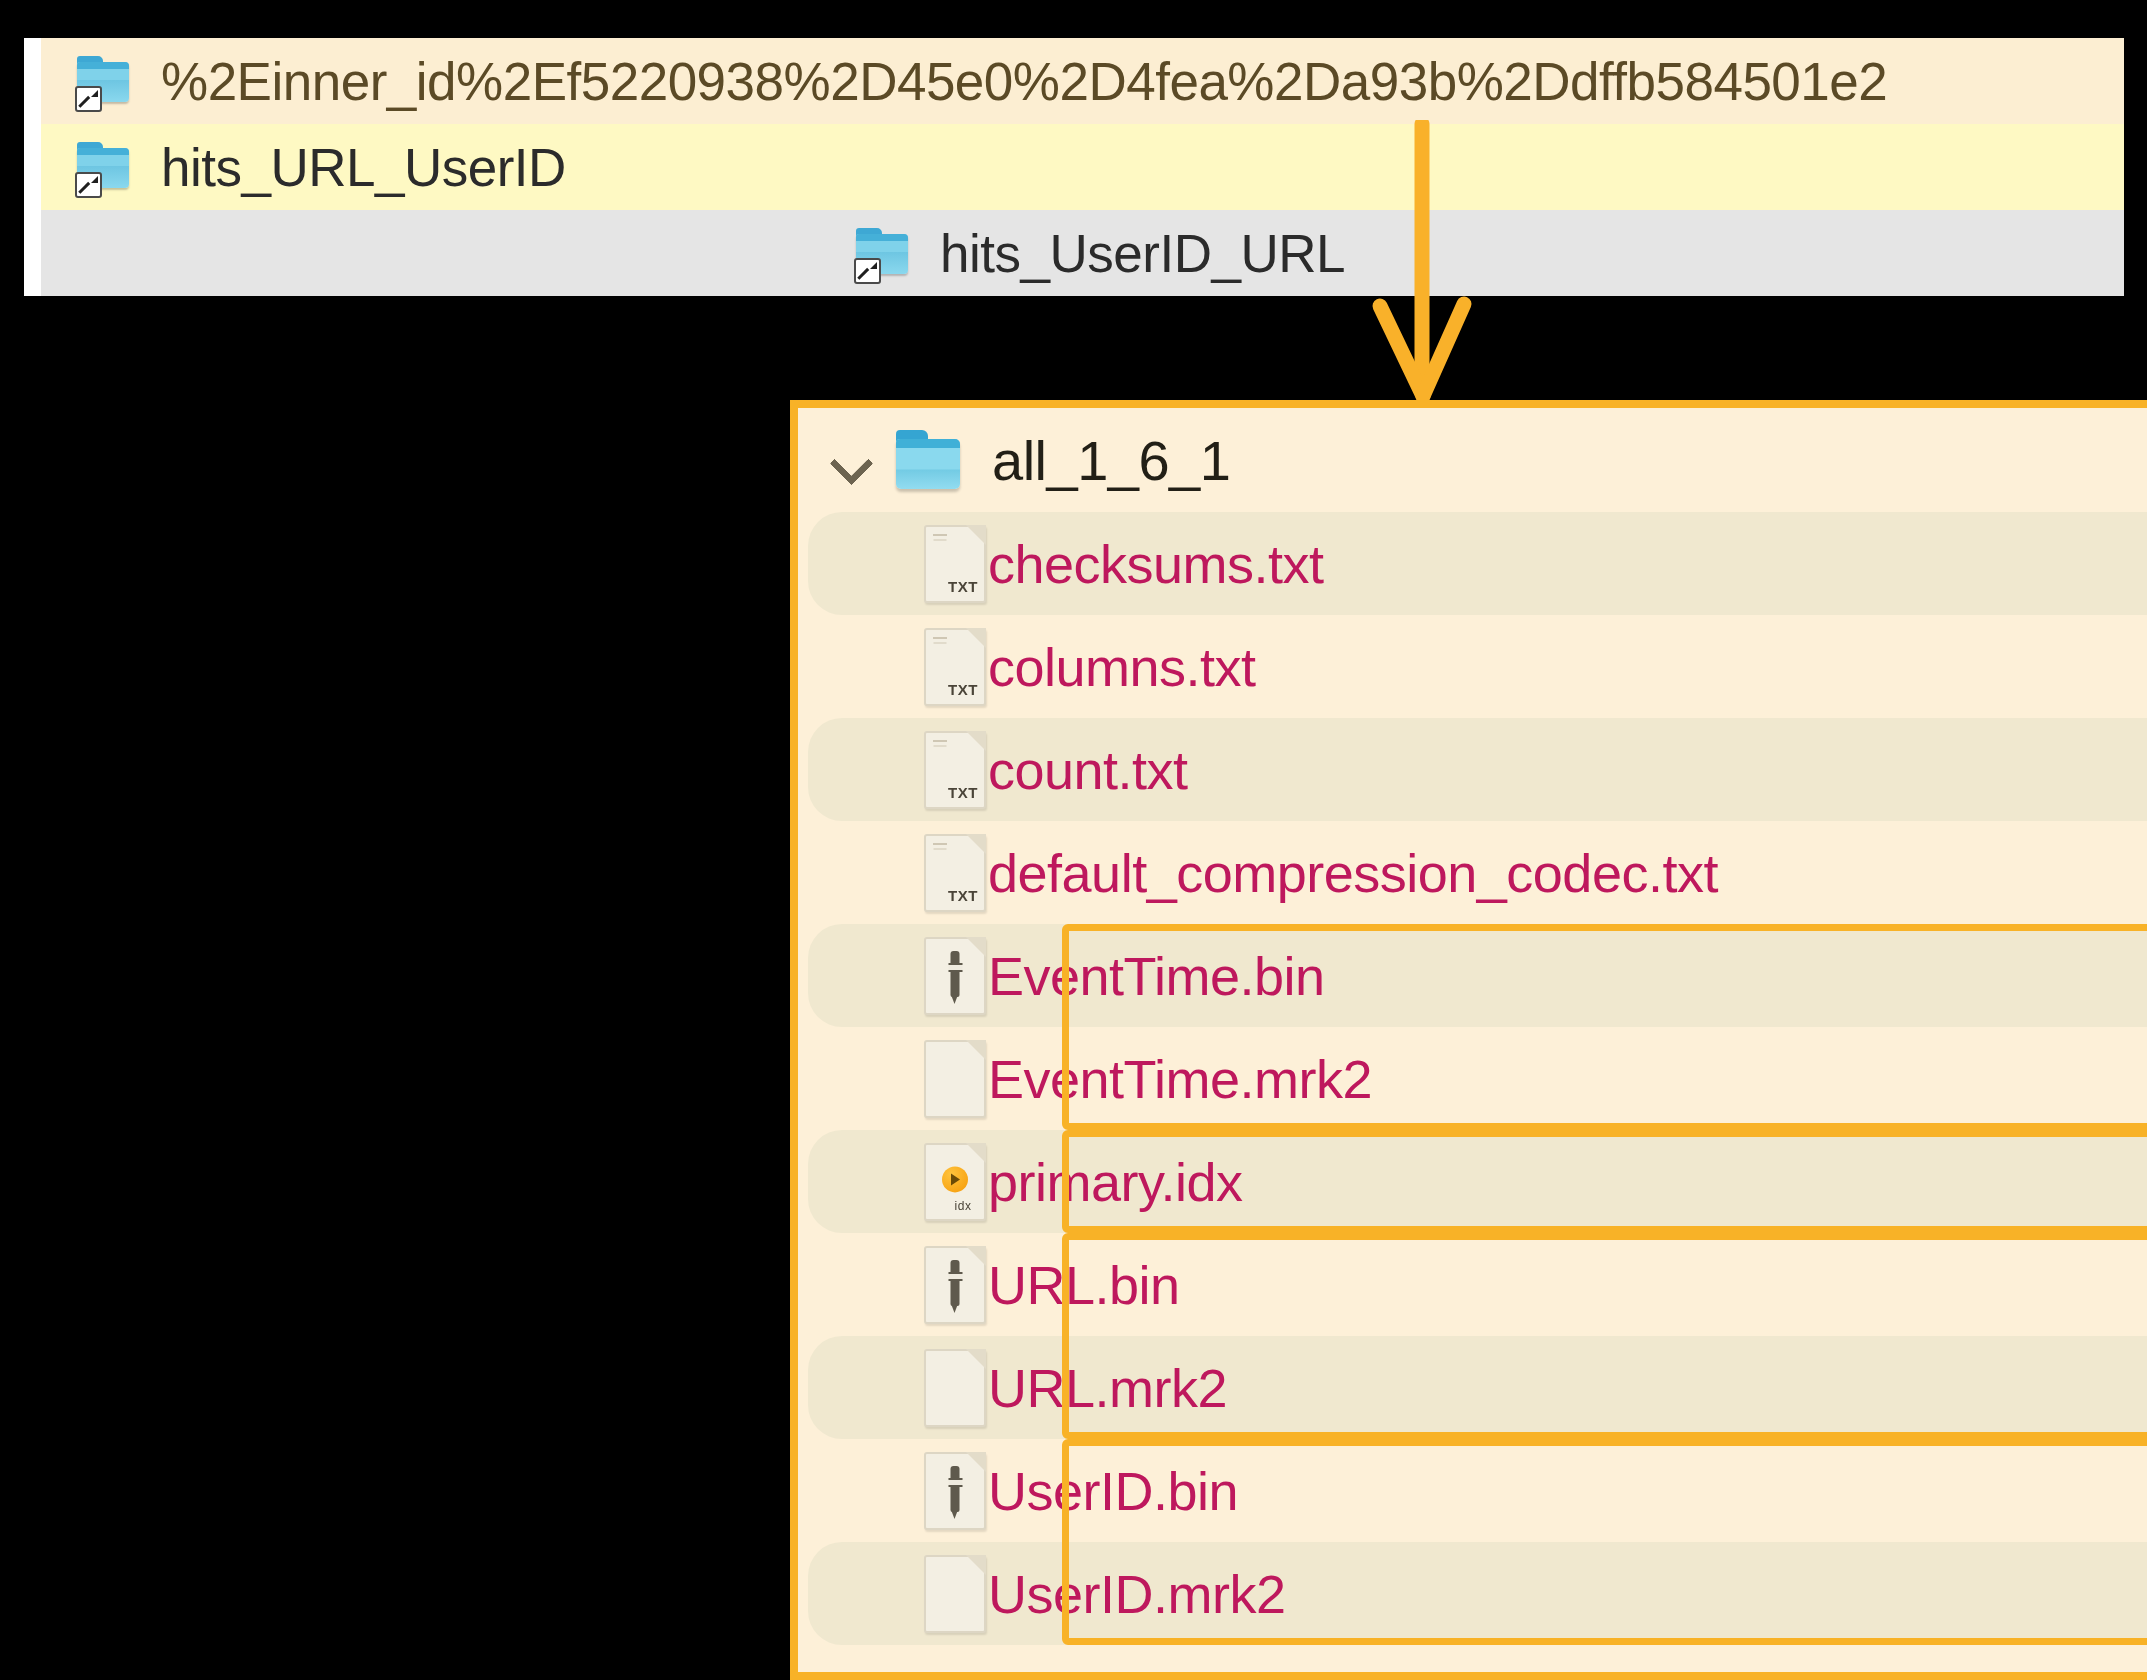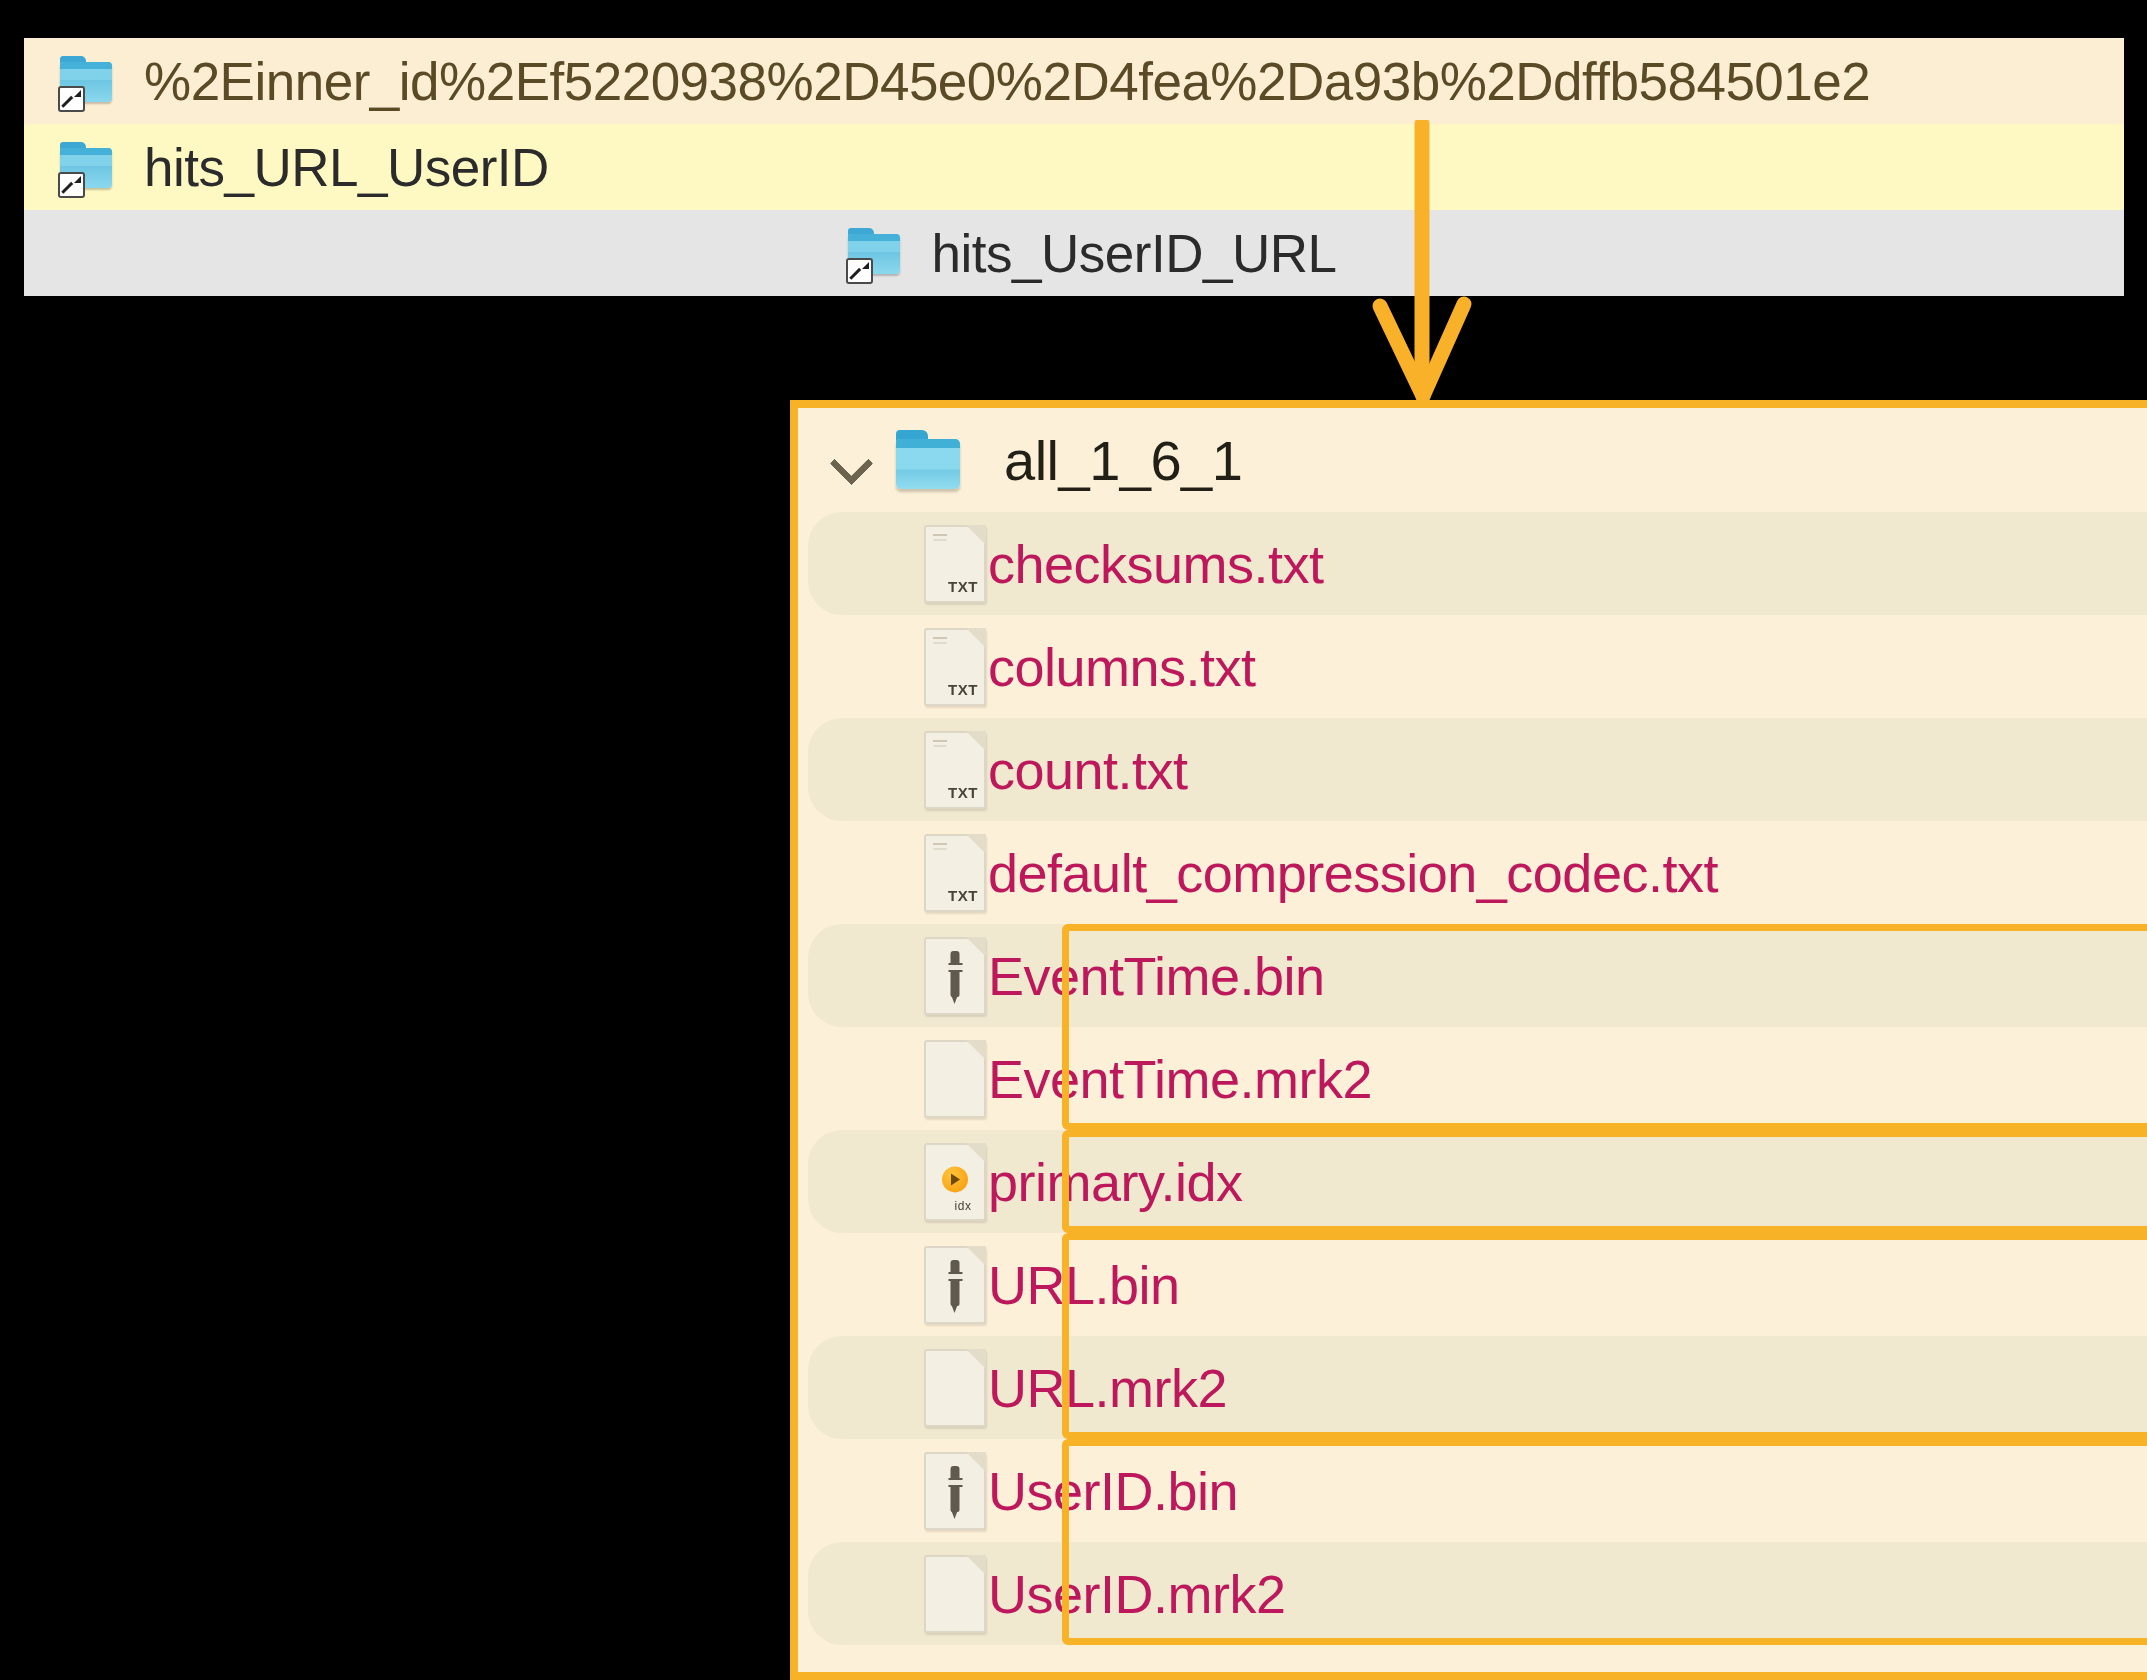--- a/index.html
+++ b/index.html
@@ -24,20 +24,21 @@
     width: 2100px;
     background: #ffffff;
     overflow: hidden;
   }
   .top-row {
     display: flex;
     align-items: center;
     height: 86px;
     padding-left: 34px;
     box-sizing: border-box;
+    margin-left: 17px;
   }
   .top-row.selected { background: #fceed2; }
   .top-row.alt      { background: #fef9c3; }
   .top-row.plain    { background: #e5e5e5; justify-content: center; }
 
   .top-row-label {
     font-size: 53px;
     letter-spacing: -0.5px;
     white-space: nowrap;
     margin-left: 26px;
@@ -173,21 +174,21 @@
   .folder-icon .fi-body::after {
     content: "";
     position: absolute;
     left: 0; top: 0; right: 0; height: 9px;
     background: #40b0d7;
     border-radius: 4px 5px 0 0;
   }
   .folder-title {
     font-size: 56px;
     color: #221f16;
-    margin-left: 38px;
+    margin-left: 26px;
     white-space: nowrap;
     letter-spacing: -0.5px;
   }
 
   
   .file-row {
     display: flex;
     align-items: center;
     height: 103px;
     position: relative;

